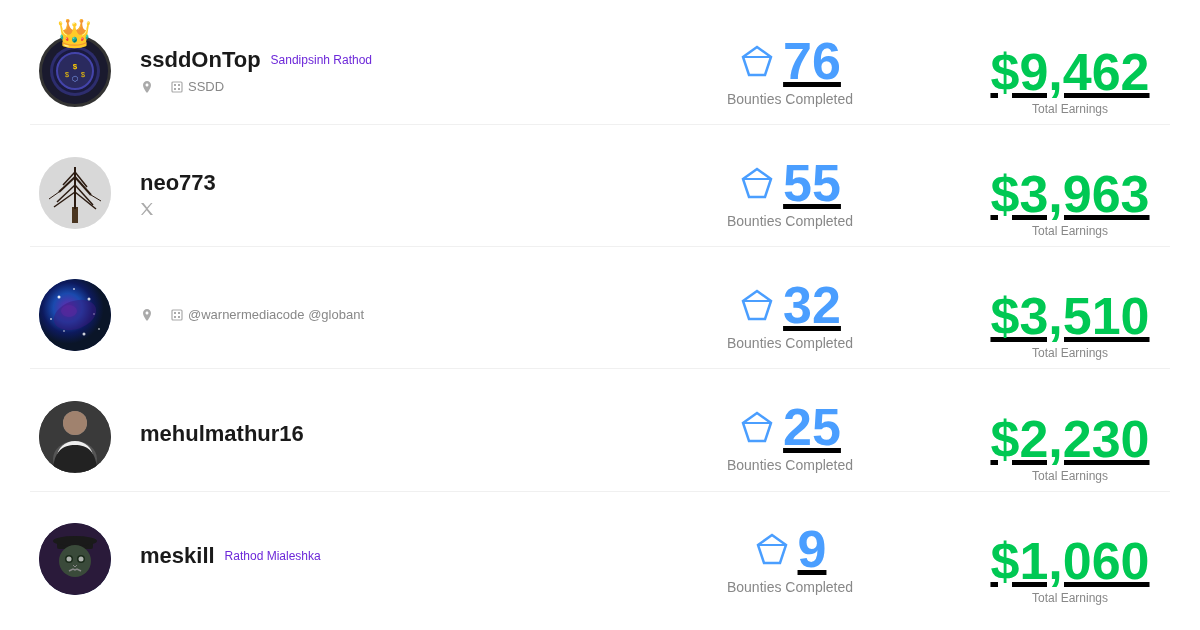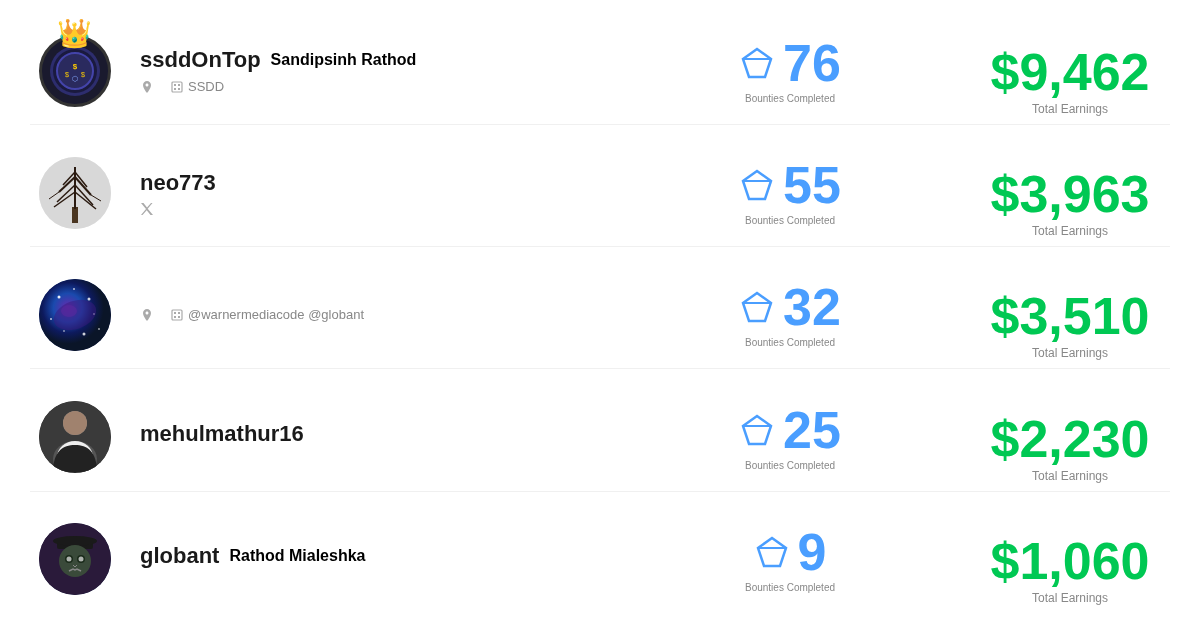--- a/index.html
+++ b/index.html
@@ -126,23 +126,23 @@
       margin-bottom: 6px;
     }
 
     .username {
       font-size: 22px;
       font-weight: 700;
       color: #1a1a1a;
     }
 
     .real-name {
-      font-size: 16px;
-      color: #000000;
-      font-weight: 700;
+      font-size: 12px;
+      color: #6d28d9;
+      font-weight: 400;
     }
 
     .meta-line {
       display: flex;
       align-items: center;
       gap: 16px;
     }
 
     .meta-item {
       display: flex;
@@ -168,31 +168,32 @@
     .stat-block {
       text-align: center;
       min-width: 160px;
     }
 
     .stat-value-row {
       display: flex;
       align-items: center;
       justify-content: center;
       gap: 8px;
+      text-decoration: underline;
     }
 
     .stat-number {
       font-size: 52px;
       font-weight: 700;
       color: #4a9eff;
       line-height: 1;
     }
 
     .stat-label {
-      font-size: 10px;
+      font-size: 14px;
       color: #888;
       margin-top: 4px;
     }
 
     .earning-number {
       font-size: 52px;
       font-weight: 700;
       color: #00c853;
       line-height: 1;
       margin-top: 21px;
@@ -453,21 +454,21 @@
           <circle cx="42" cy="36" r="2.5" fill="#eee" opacity="0.7"></circle>
 
           <path d="M34 42 L36 44 L38 42" fill="none" stroke="#888" stroke-width="1"></path>
 
           <path d="M30 48 L34 46 L36 47 L38 46 L42 48" fill="none" stroke="#888" stroke-width="1.5"></path>
         </svg>
       </div>
     </div>
     <div class="user-info">
       <div class="username-line">
-        <span class="username">globant</span>
+        <span class="username">meskill</span>
         <span class="real-name">Rathod Mialeshka</span>
       </div>
     </div>
     <div class="stats-section">
       <div class="stat-block">
         <div class="stat-value-row">
           <svg class="diamond-svg" width="36" height="36" viewBox="0 0 36 36">
             <polygon points="18,4 32,14 26,32 10,32 4,14" fill="none" stroke="#4a9eff" stroke-width="2.5"></polygon>
             <line x1="4" y1="14" x2="32" y2="14" stroke="#4a9eff" stroke-width="2"></line>
           </svg>

